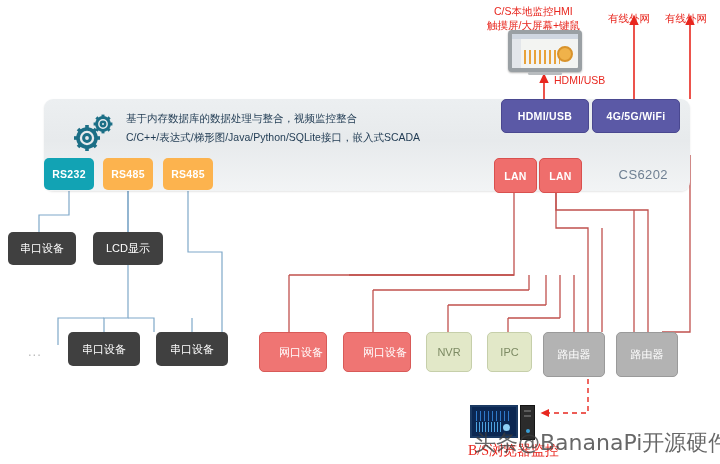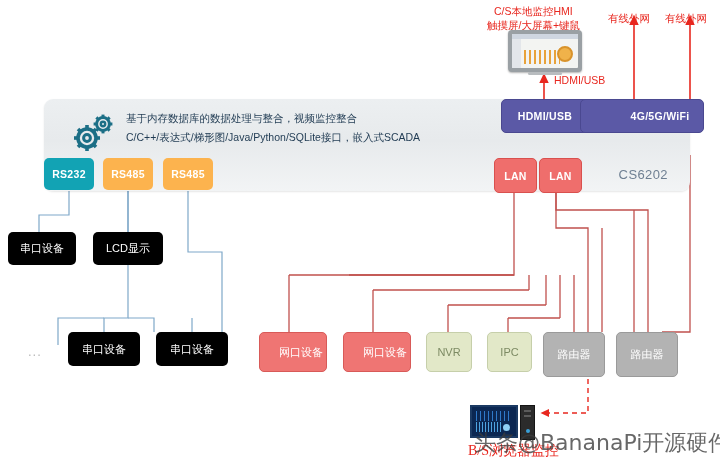--- a/index.html
+++ b/index.html
@@ -52,21 +52,21 @@
   .port.red{background:#ef6e6c;border:1px solid #d9504e;}
 
   
   .node{
     position:absolute;
     display:flex;align-items:center;justify-content:center;
     font-size:11px;border-radius:5px;
     box-sizing:border-box;
     text-align:center;
   }
-  .node.orange{background:#000000;color:#ffffff;}
+  .node.orange{background:#404040;color:#ffffff;}
   .node.red{background:#ef7573;color:#ffffff;border:1px solid #d85a58;padding-left:16px;}
   .node.green{background:#e2e8c8;color:#7c8a63;border:1px solid #c6cfaa;}
   .node.grey{background:#b3b3b3;color:#ffffff;border:1px solid #9a9a9a;}
 
   
   .lbl{position:absolute;font-size:10.5px;white-space:nowrap;}
   .lbl.red{color:#e8271f;}
   .lbl.redsm{color:#e8271f;font-size:14px;font-family:Liberation Serif, serif;}
   .ellipsis{
     position:absolute;color:#b9b9b9;font-size:13px;letter-spacing:1px;
@@ -240,21 +240,21 @@
       <div class="ln">C/C++/表达式/梯形图/Java/Python/SQLite接口，嵌入式SCADA</div>
     </div>
 
     <div class="panel-model">CS6202</div>
   </div>
 
   <div class="port teal" style="left:44px;top:158px;width:50px;height:32px;">RS232</div>
   <div class="port orange" style="left:103px;top:158px;width:50px;height:32px;">RS485</div>
   <div class="port orange" style="left:163px;top:158px;width:50px;height:32px;">RS485</div>
   <div class="port blue" style="left:501px;top:99px;width:86px;height:32px;">HDMI/USB</div>
-  <div class="port blue" style="left:580px;top:99px;width:86px;height:32px;padding-left:36px;">4G/5G/WiFi</div>
+  <div class="port blue" style="left:592px;top:99px;width:86px;height:32px;">4G/5G/WiFi</div>
   <div class="port red" style="left:494px;top:158px;width:41px;height:33px;">LAN</div>
   <div class="port red" style="left:539px;top:158px;width:41px;height:33px;">LAN</div>
 
   <div class="node orange" style="left:8px;top:232px;width:68px;height:33px;">串口设备</div>
   <div class="node orange" style="left:93px;top:232px;width:70px;height:33px;">LCD显示</div>
   <div class="node orange" style="left:68px;top:332px;width:72px;height:34px;">串口设备</div>
   <div class="node orange" style="left:156px;top:332px;width:72px;height:34px;">串口设备</div>
   <div class="ellipsis" style="left:28px;top:344px;">...</div>
 
   <div class="node red" style="left:259px;top:332px;width:68px;height:40px;">网口设备</div>

